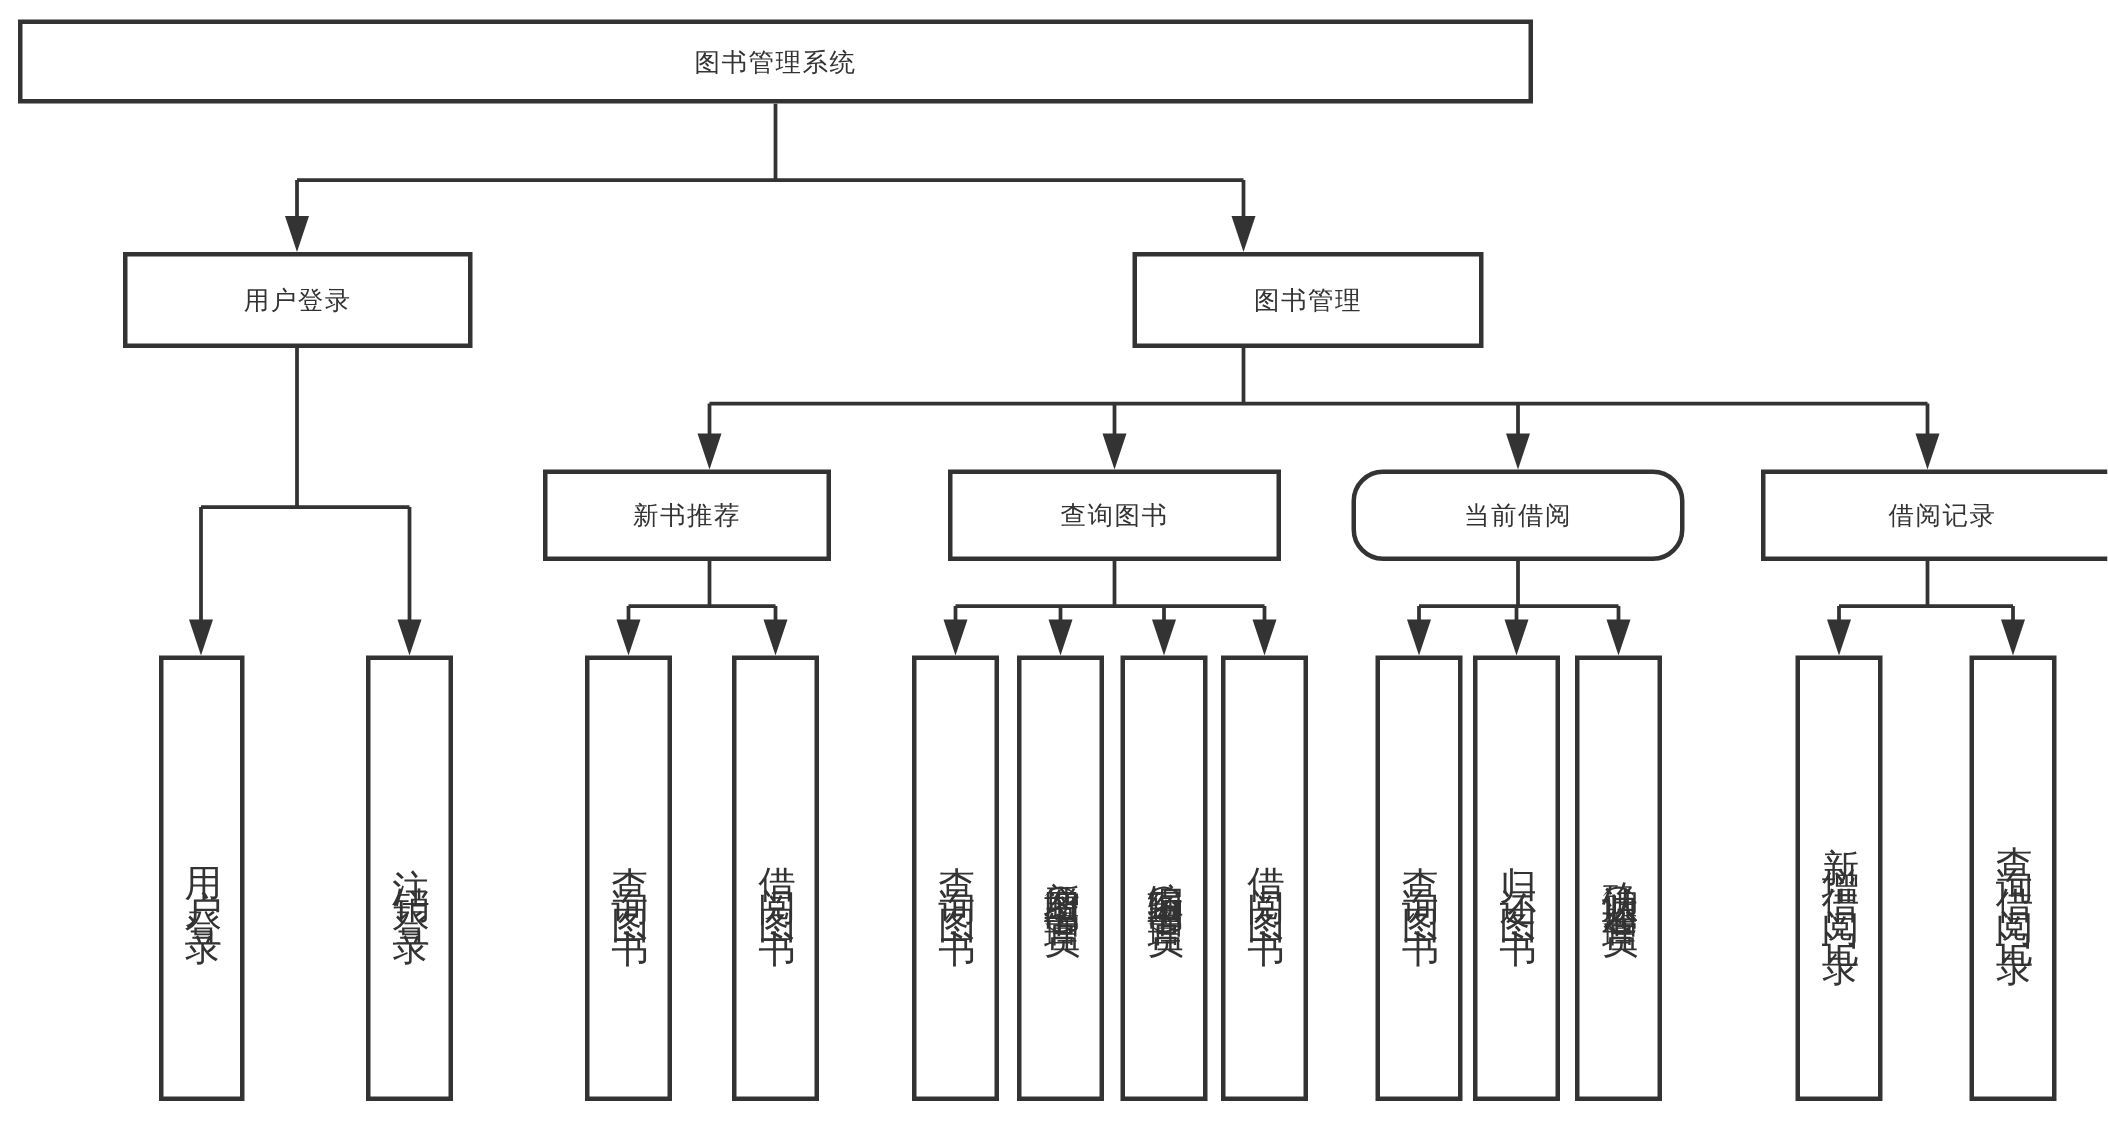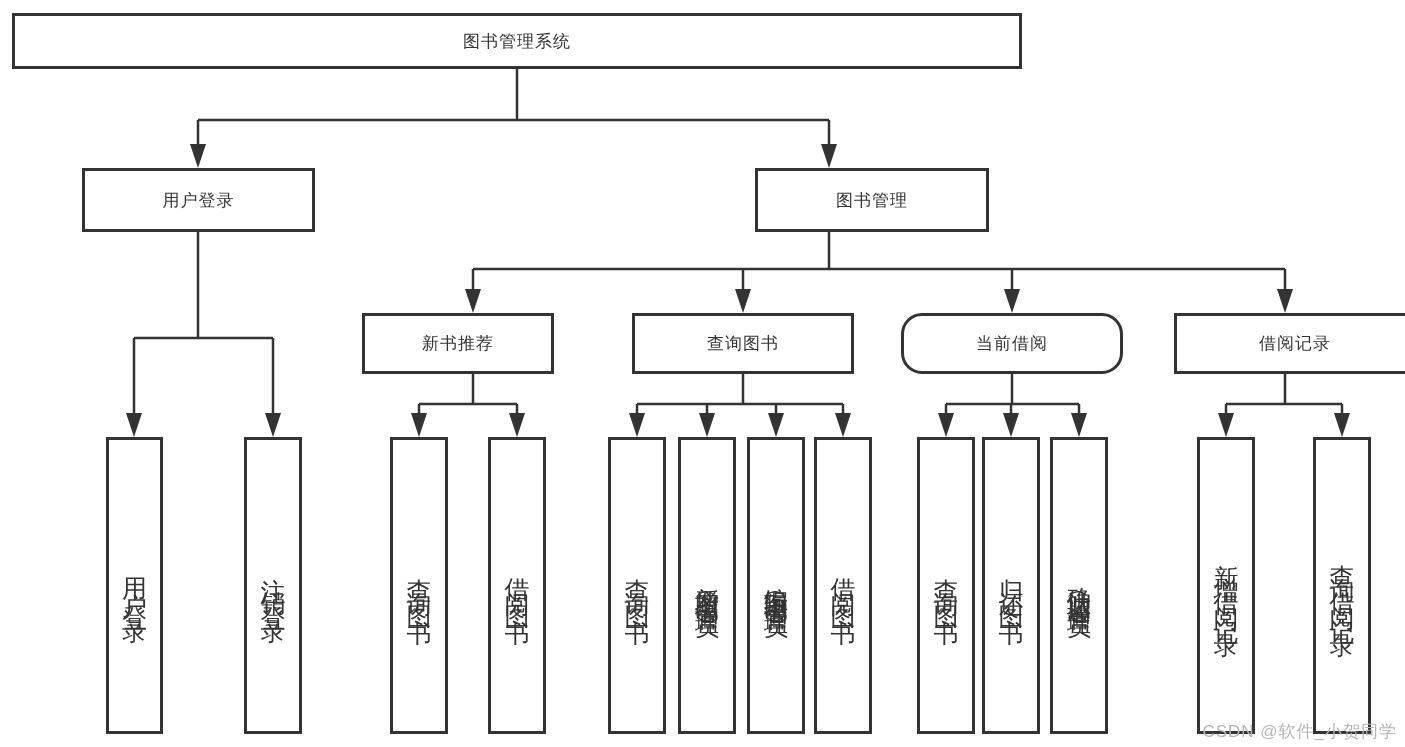--- a/index.html
+++ b/index.html
@@ -137,14 +137,13 @@
     <span class="vtext long">确认归还（管理员）</span>
   </div>
 
   <div class="vbox p-br-add">
     <span class="vtext">新增借阅记录</span>
   </div>
   <div class="vbox p-br-query">
     <span class="vtext">查询借阅记录</span>
   </div>
 
-  <div class="watermark">CSDN @软件_小贺同学</div>
 </div>
 
 </body></html>

